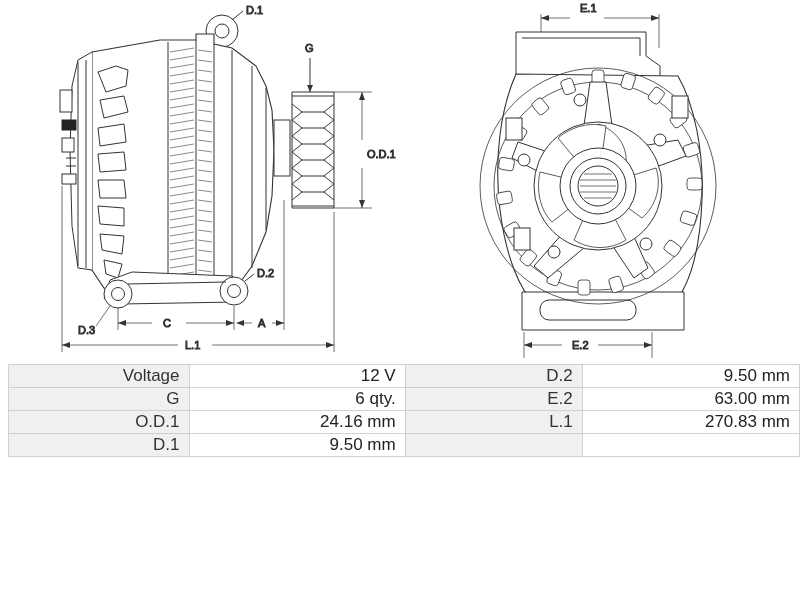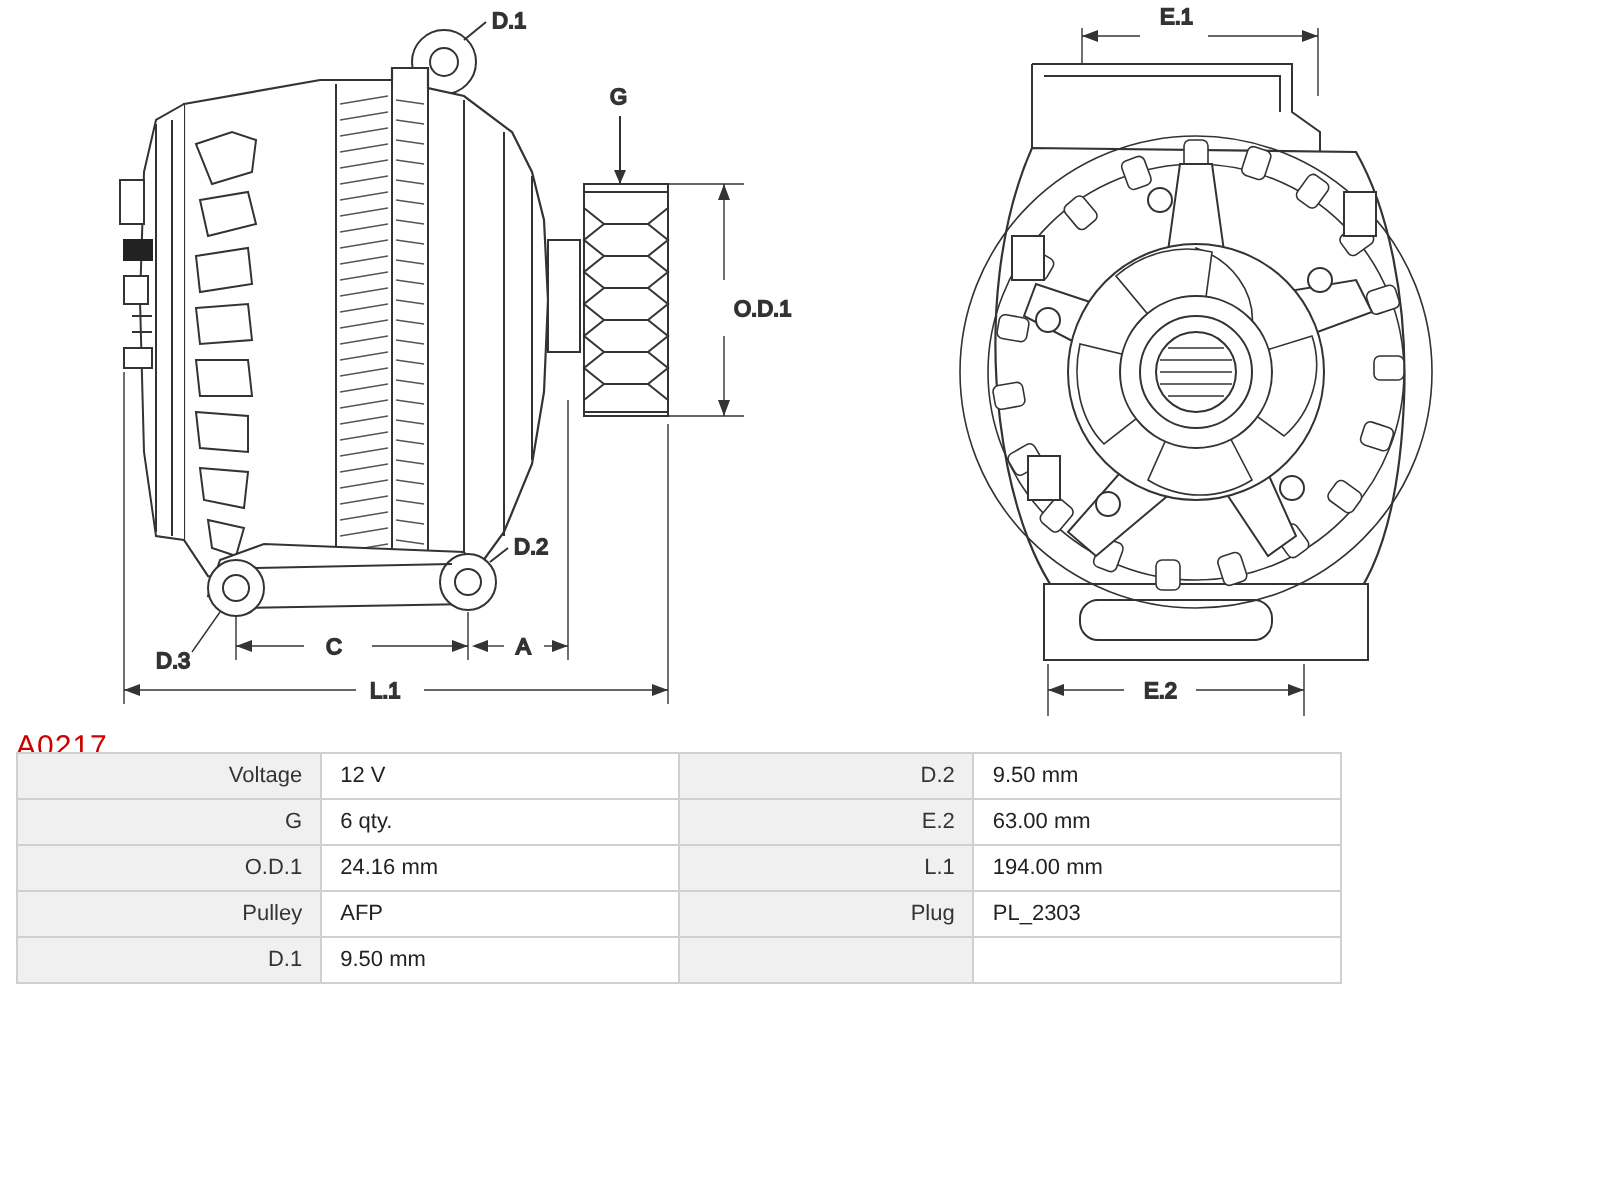--- a/index.html
+++ b/index.html
@@ -32,40 +32,40 @@
     left: 8px;
     top: 365px;
     font-size: 15px;
     color: #cc0000;
     font-weight: normal;
     letter-spacing: 0.5px;
   }
   .spec-table {
     position: absolute;
     left: 8px;
-    top: 376px;
-    width: 663px;
+    top: 364px;
+    width: 792px;
     border-collapse: collapse;
-    font-size: 11px;
+    font-size: 17px;
   }
   .spec-table td {
     border: 1px solid #d0d0d0;
     height: 22px;
     padding: 0 9px;
     vertical-align: middle;
   }
   .spec-table td.lbl {
     background: #f0f0f0;
     text-align: right;
     width: 175px;
     color: #333;
   }
   .spec-table td.val {
     background: #ffffff;
-    text-align: left;
+    text-align: right;
     width: 217px;
     color: #222;
   }
   .spec-table td.empty-lbl {
     background: #f0f0f0;
   }
   .spec-table td.empty-val {
     background: #ffffff;
   }
   svg text {
@@ -363,27 +363,21 @@
       <tr>
         <td class="lbl">G</td>
         <td class="val">6 qty.</td>
         <td class="lbl">E.2</td>
         <td class="val">63.00 mm</td>
       </tr>
       <tr>
         <td class="lbl">O.D.1</td>
         <td class="val">24.16 mm</td>
         <td class="lbl">L.1</td>
-        <td class="val">194.00 mm</td>
-      </tr>
-      <tr>
-        <td class="lbl">Pulley</td>
-        <td class="val">AFP</td>
-        <td class="lbl">Plug</td>
-        <td class="val">PL_2303</td>
+        <td class="val">270.83 mm</td>
       </tr>
       <tr>
         <td class="lbl">D.1</td>
         <td class="val">9.50 mm</td>
         <td class="empty-lbl"></td>
         <td class="empty-val"></td>
       </tr>
     </tbody>
   </table>
 

